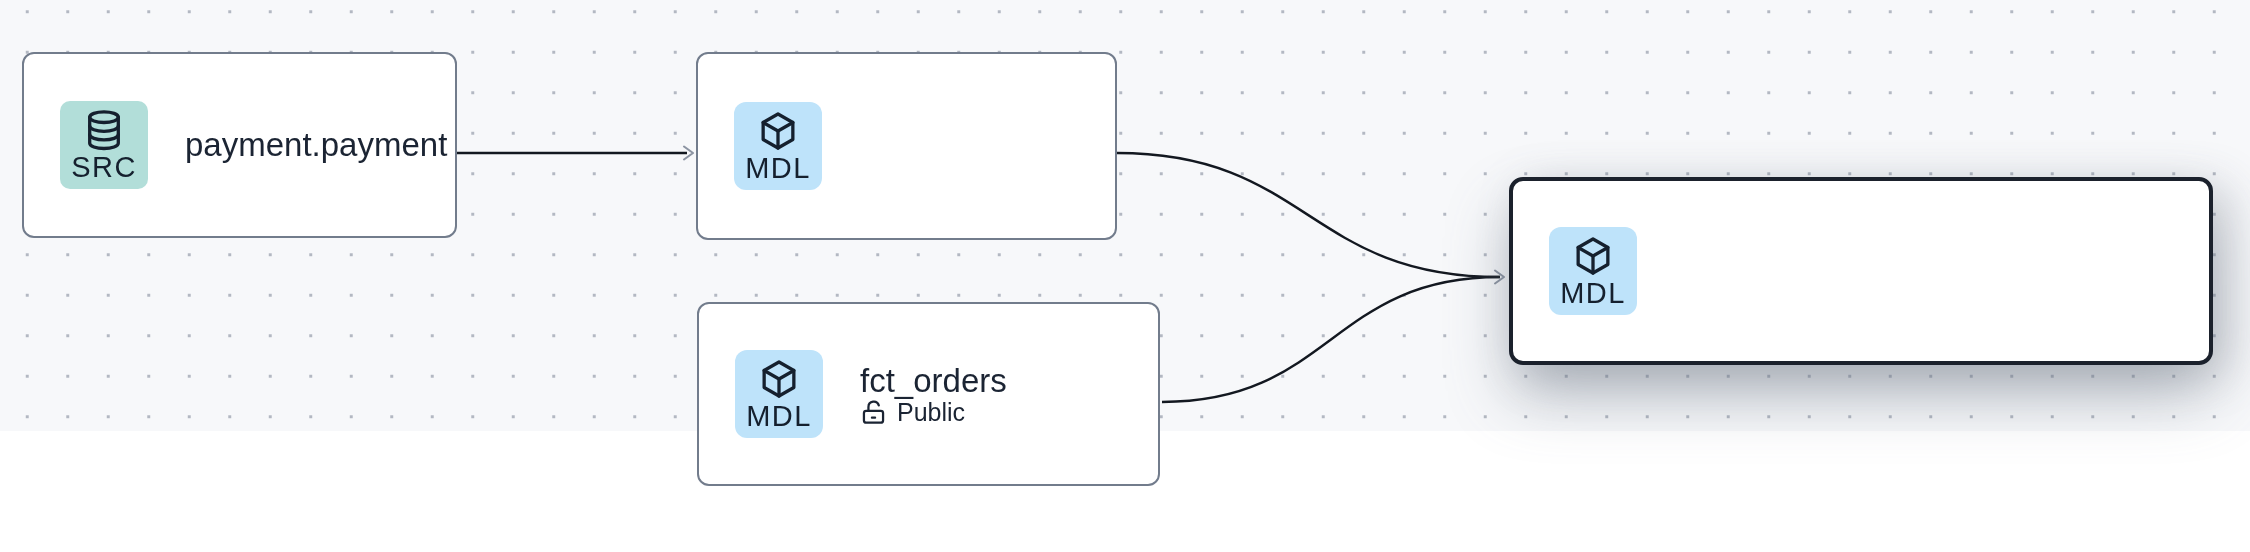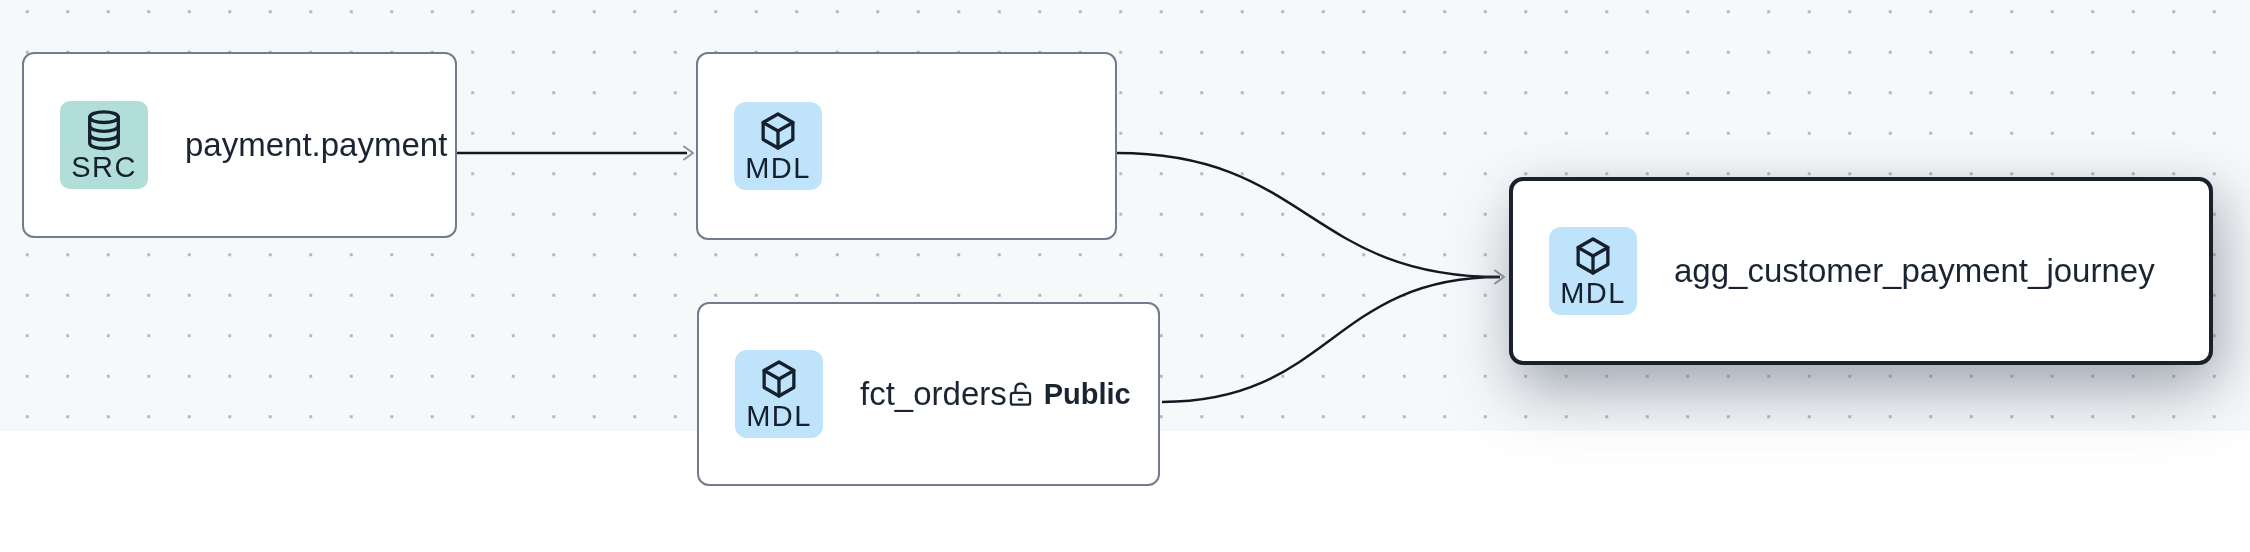--- a/index.html
+++ b/index.html
@@ -46,24 +46,24 @@
   .badge-model{background:var(--badge-model-bg);border-radius:12px;}
   .badge svg{display:block;stroke:var(--badge-ink);}
   .badge-label{
     font-size:29px;font-weight:500;letter-spacing:1.5px;
     color:var(--badge-ink);line-height:1;
   }
   .title{
     font-size:33px;color:var(--title);font-weight:400;
     white-space:nowrap;line-height:1.15;
   }
-  .text-col{display:flex;gap:0;}
+  .text-col{display:flex;flex-direction:column;gap:0;}
   .subtitle{
     display:flex;align-items:center;gap:10px;
-    font-size:29px;color:var(--title);line-height:1;font-weight:bold;
+    font-size:25px;color:var(--title);line-height:1;
   }
   .subtitle svg{display:block;stroke:var(--title);}
 </style>
 </head>
 <body>
 
 <div class="canvas">
 
   <svg class="edges" viewBox="0 0 2250 552">
     <path class="edge" d="M 457 153 L 687 153"></path>
@@ -121,16 +121,15 @@
 
   <div class="node node-agg selected">
     <div class="badge badge-model">
       <svg width="44" height="44" viewBox="0 0 24 24" fill="none" stroke-width="1.8" stroke-linecap="round" stroke-linejoin="round">
         <path d="M12 2.7 L20.1 7.35 V16.65 L12 21.3 L3.9 16.65 V7.35 Z"></path>
         <path d="M3.9 7.35 L12 12 L20.1 7.35"></path>
         <path d="M12 12 V21.3"></path>
       </svg>
       <span class="badge-label">MDL</span>
     </div>
-    <div class="title">agg_customer_payment_journey</div>
   </div>
 
 </div>
 
 </body></html>

